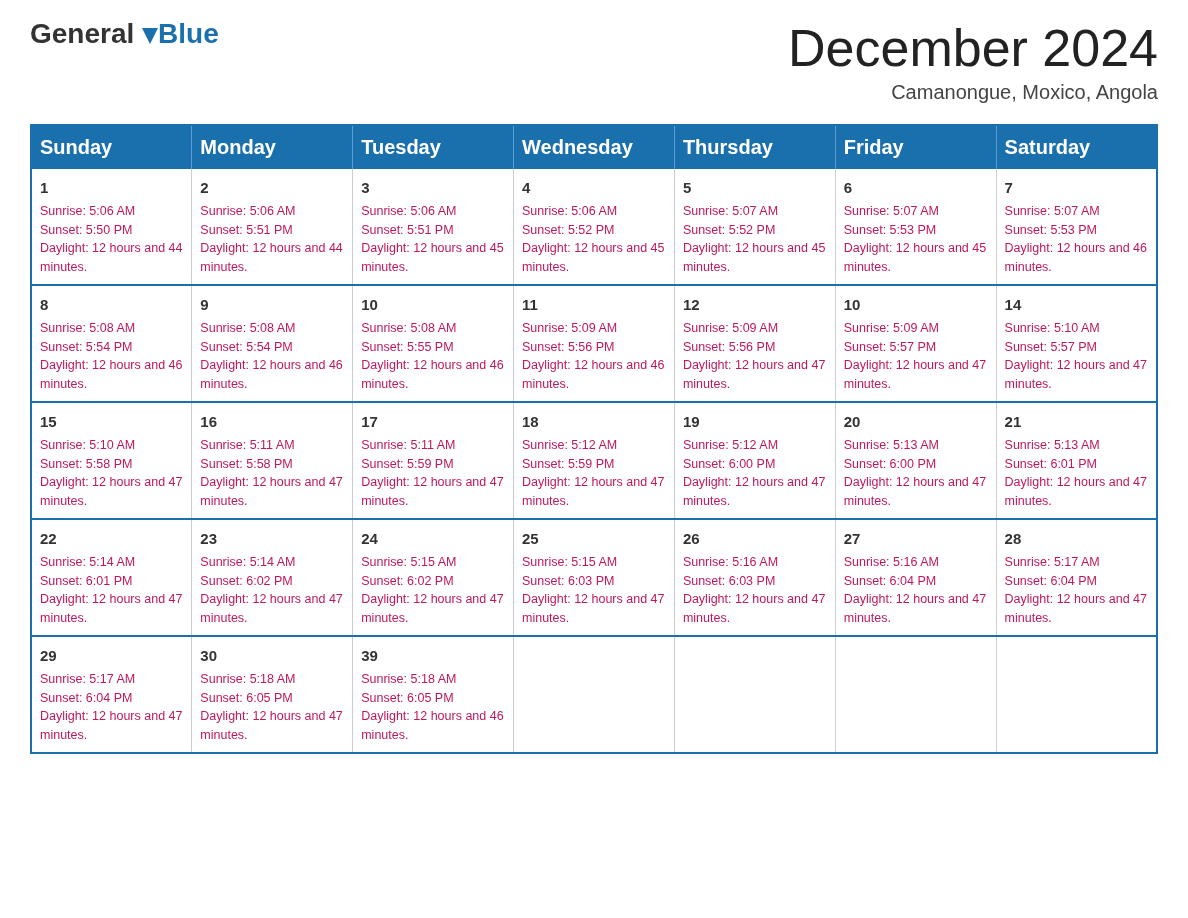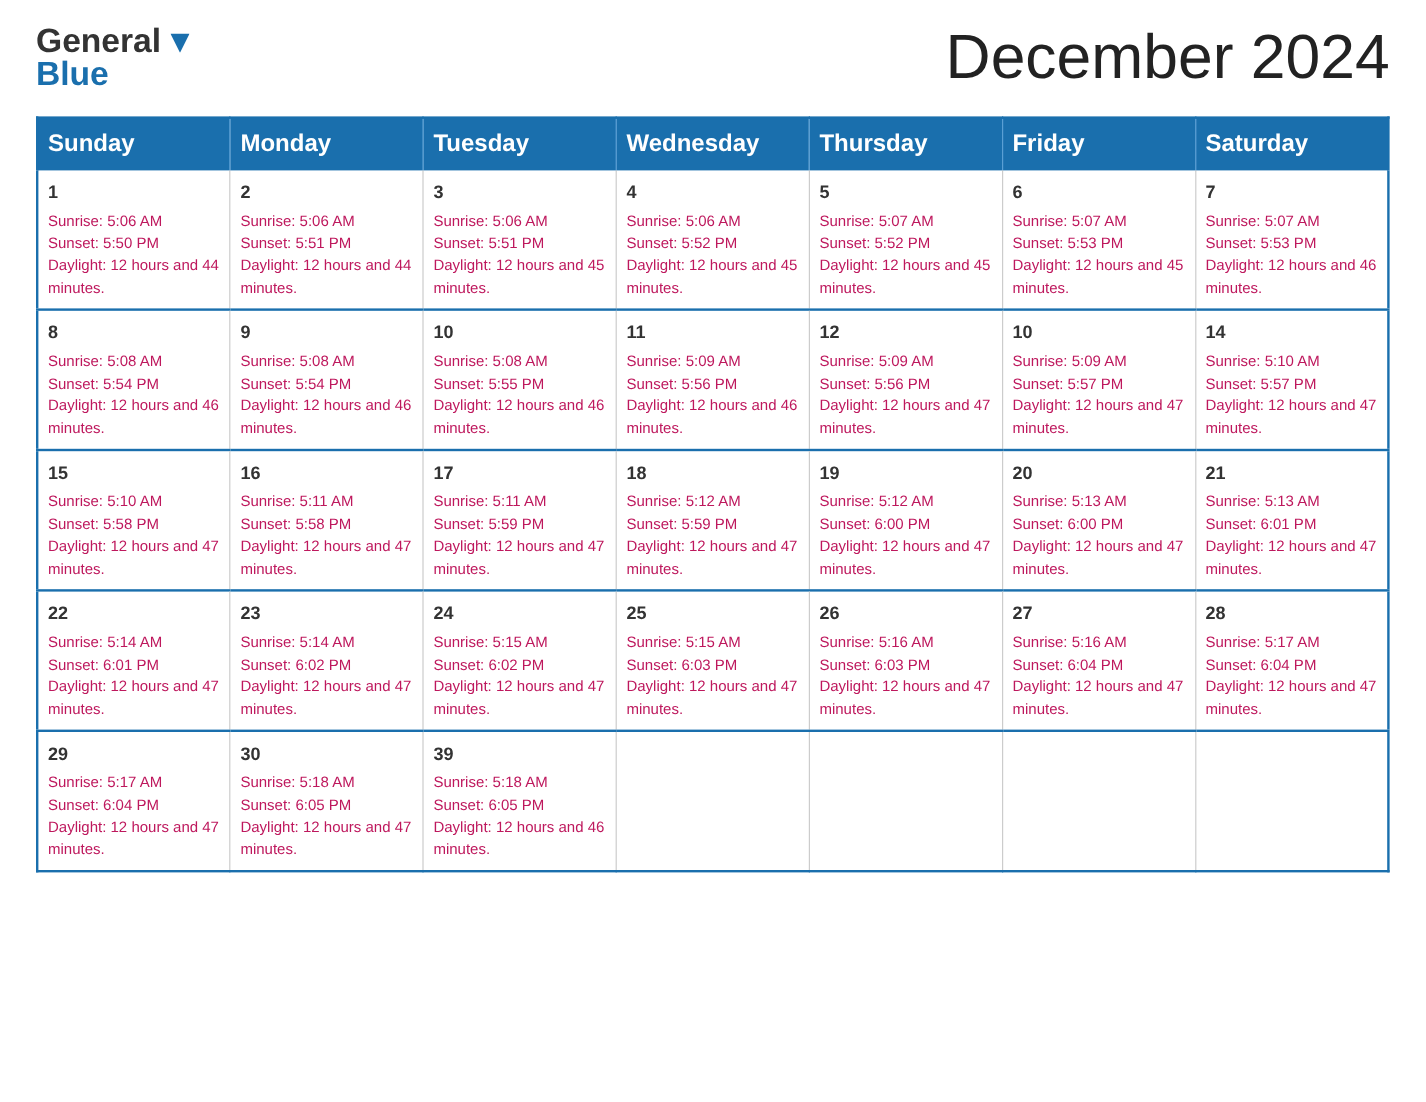--- a/index.html
+++ b/index.html
@@ -11,21 +11,21 @@
       min-height: 918px;
     }
     .header {
       display: flex;
       justify-content: space-between;
       align-items: flex-start;
       margin-bottom: 20px;
     }
     .logo {
       display: flex;
-      flex-direction: column;
+      flex-direction: row;
       align-items: flex-start;
     }
     .logo-text {
       font-size: 28px;
       font-weight: bold;
       color: #333;
       line-height: 1;
     }
     .logo-line2 {
       color: #1a6fad;
@@ -105,20 +105,21 @@
       <span class="logo-text">General
         <svg width="16" height="16" viewBox="0 0 16 16" style="display:inline-block;vertical-align:middle;">
           <polygon points="0,0 16,0 8,16" fill="#1a6fad"></polygon>
         </svg>
       </span>
     </div>
     <div class="logo-line2">Blue</div>
   </div>
   <div class="title-block">
     <div class="month-title">December 2024</div>
+    <div class="location">Camanongue, Moxico, Angola</div>
   </div>
 </div>
 
 <table class="calendar">
   <thead>
     <tr>
     <th>Sunday</th>
         <th>Monday</th>
         <th>Tuesday</th>
         <th>Wednesday</th>

